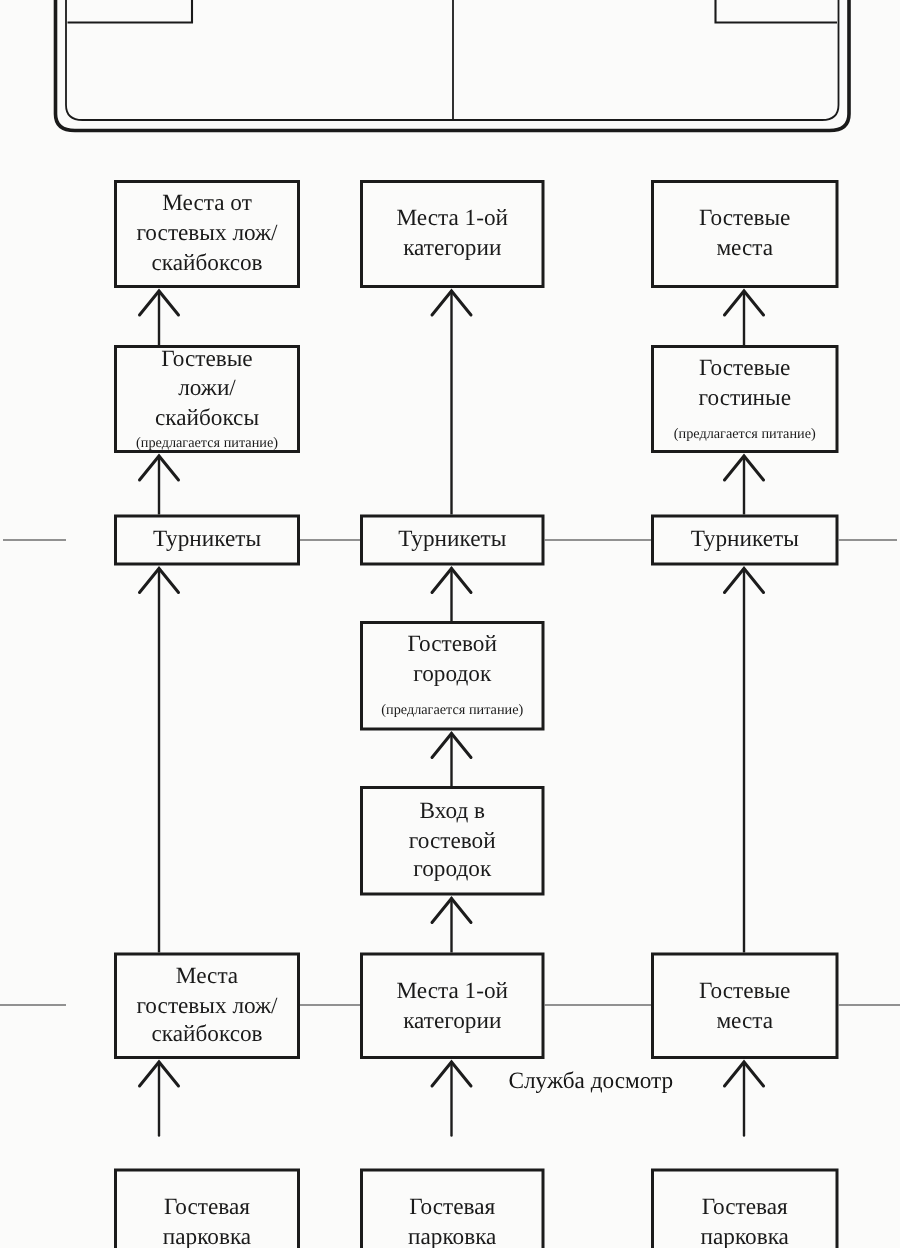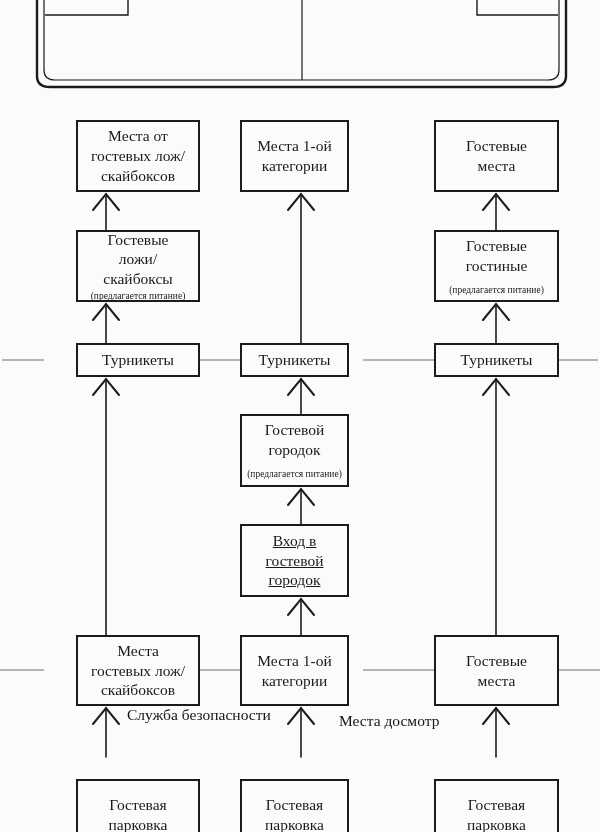--- a/index.html
+++ b/index.html
@@ -23,27 +23,27 @@
     font-size:15.5px;line-height:1.28;
   }
   .lbl{white-space:pre-line;}
   .note{font-size:9.5px;line-height:1.2;margin-top:2px;white-space:nowrap;}
   .note.gap{margin-top:9px;}
   .floating-label{
     position:absolute;font-size:15.5px;white-space:nowrap;color:#151515;
   }
   
   .colL{left:44px;width:124px;margin-left:32px;}
-  .colM{left:240px;width:109px;}
+  .colM{left:240px;width:123px;}
   .colR{left:434px;width:125px;}
   .r1{top:120px;height:72px;}
   .r2{top:230px;height:72px;}
   .rt{top:343px;height:34px;align-items:center;}
   .rtown{top:414px;height:73px;}
-  .rentr{top:524px;height:73px;text-decoration:underline;}
+  .rentr{top:524px;height:73px;}
   .rlow{top:635px;height:71px;}
   .rpark{top:779px;height:72px;}
 </style>
 </head>
 <body>
 
 <div class="canvas">
 
   <svg class="layer" width="600" height="832" viewBox="0 0 600 832">
 
@@ -167,16 +167,15 @@
   </div>
   <div class="node colM rpark">
     <span class="lbl">Гостевая
 парковка</span>
   </div>
   <div class="node colR rpark">
     <span class="lbl">Гостевая
 парковка</span>
   </div>
 
-  <div class="floating-label" style="left:127px;top:706px;">Служба безопасности</div>
-  <div class="floating-label" style="left:339px;top:712px;">Места досмотр</div>
+  <div class="floating-label" style="left:339px;top:712px;">Служба досмотр</div>
 
 </div>
 
 </body></html>

